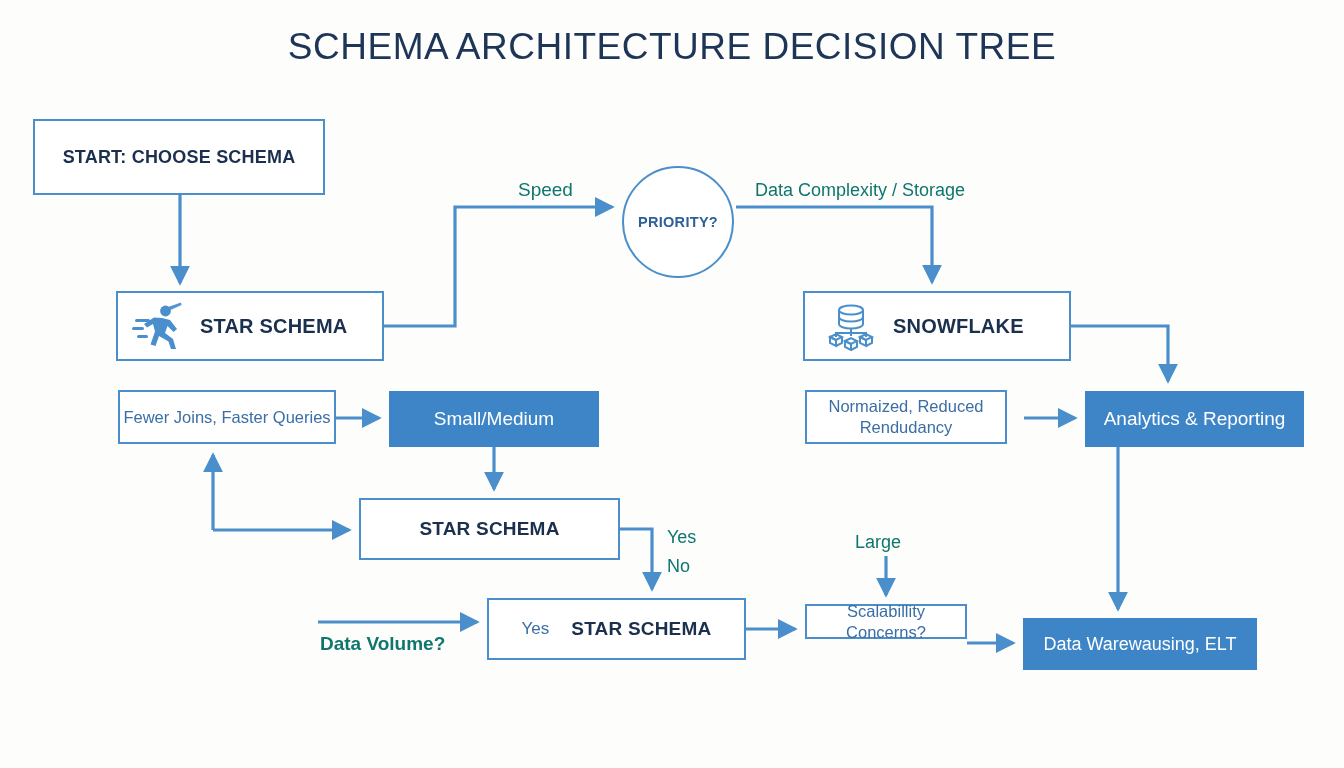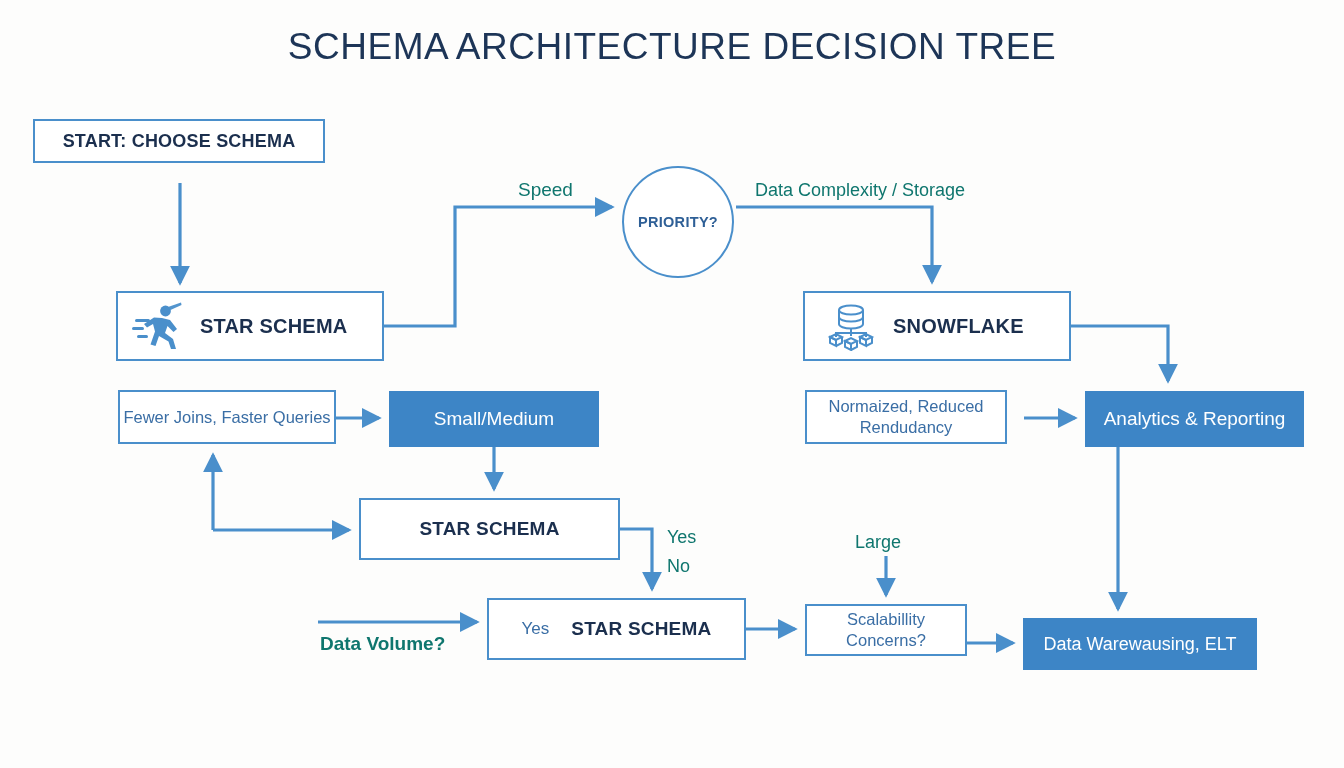--- a/index.html
+++ b/index.html
@@ -35,21 +35,21 @@
   .t-white{color:#ffffff;}
 
   
   #title{
     position:absolute;top:26px;left:0;width:1344px;text-align:center;
     font-size:37px;font-weight:normal;color:#1d3557;
     letter-spacing:.5px;z-index:3;
   }
 
   
-  #n-start{left:33px;top:119px;width:292px;height:44px;}
+  #n-start{left:33px;top:119px;width:292px;height:76px;}
   #n-start span{font-size:18px;}
 
   #n-star1{left:116px;top:291px;width:268px;height:70px;justify-content:flex-start;padding-left:14px;gap:14px;}
   #n-star1 .lbl{font-size:20px;}
 
   #n-snow{left:803px;top:291px;width:268px;height:70px;justify-content:flex-start;padding-left:18px;gap:18px;}
   #n-snow .lbl{font-size:20px;}
 
   #n-fewer{left:118px;top:390px;width:218px;height:54px;}
   #n-fewer span{font-size:16.5px;line-height:1.25;text-align:center;}
@@ -63,21 +63,21 @@
   #n-analytics{left:1085px;top:391px;width:219px;height:56px;}
   #n-analytics span{font-size:19px;}
 
   #n-star2{left:359px;top:498px;width:261px;height:62px;}
   #n-star2 span{font-size:19px;}
 
   #n-star3{left:487px;top:598px;width:259px;height:62px;gap:22px;}
   #n-star3 .yes{font-size:17px;}
   #n-star3 .lbl{font-size:19px;}
 
-  #n-scal{left:805px;top:604px;width:162px;height:52px;}
+  #n-scal{left:805px;top:604px;width:162px;height:35px;}
   #n-scal span{font-size:16.5px;line-height:1.25;text-align:center;}
 
   #n-dwh{left:1023px;top:618px;width:234px;height:52px;}
   #n-dwh span{font-size:18px;}
 
   
   #n-priority{
     left:622px;top:166px;width:112px;height:112px;border-radius:50%;
     background:#ffffff;border:2.5px solid #4a8fcb;text-align:right;
   }

